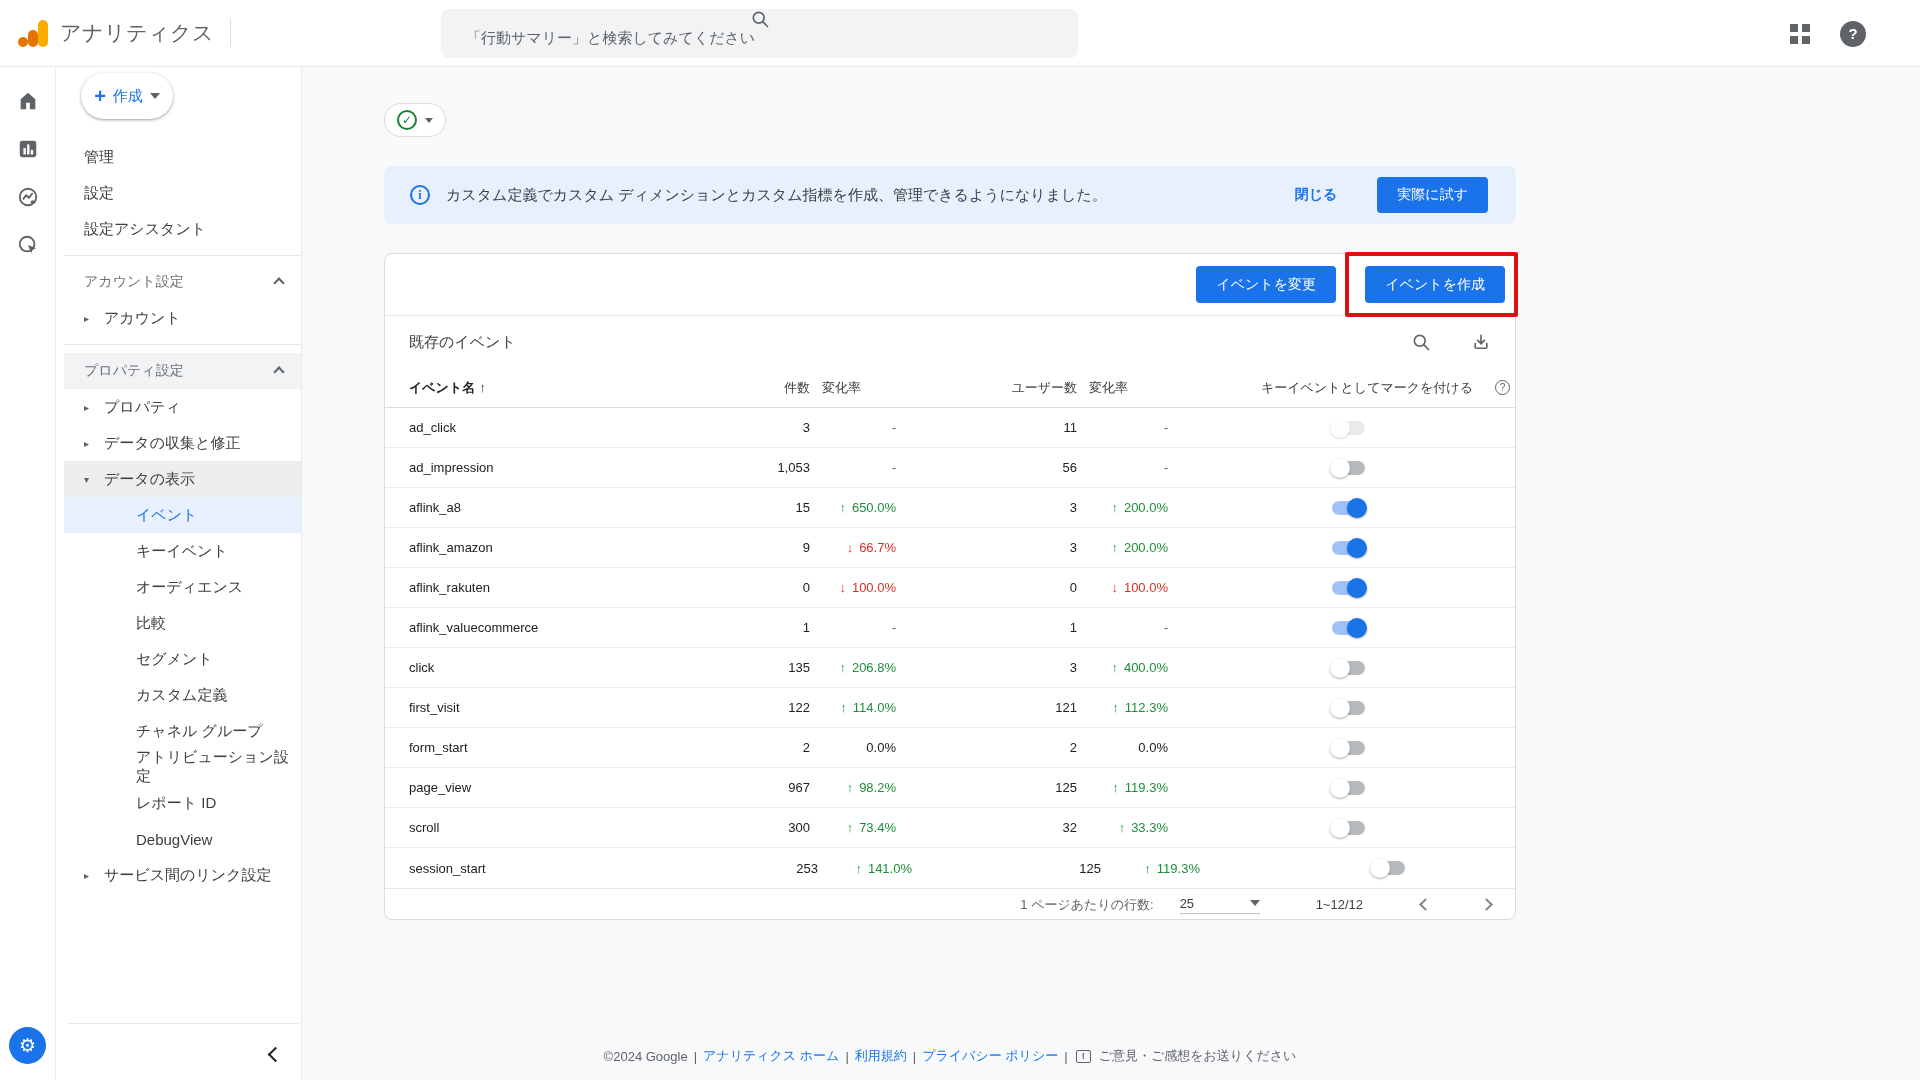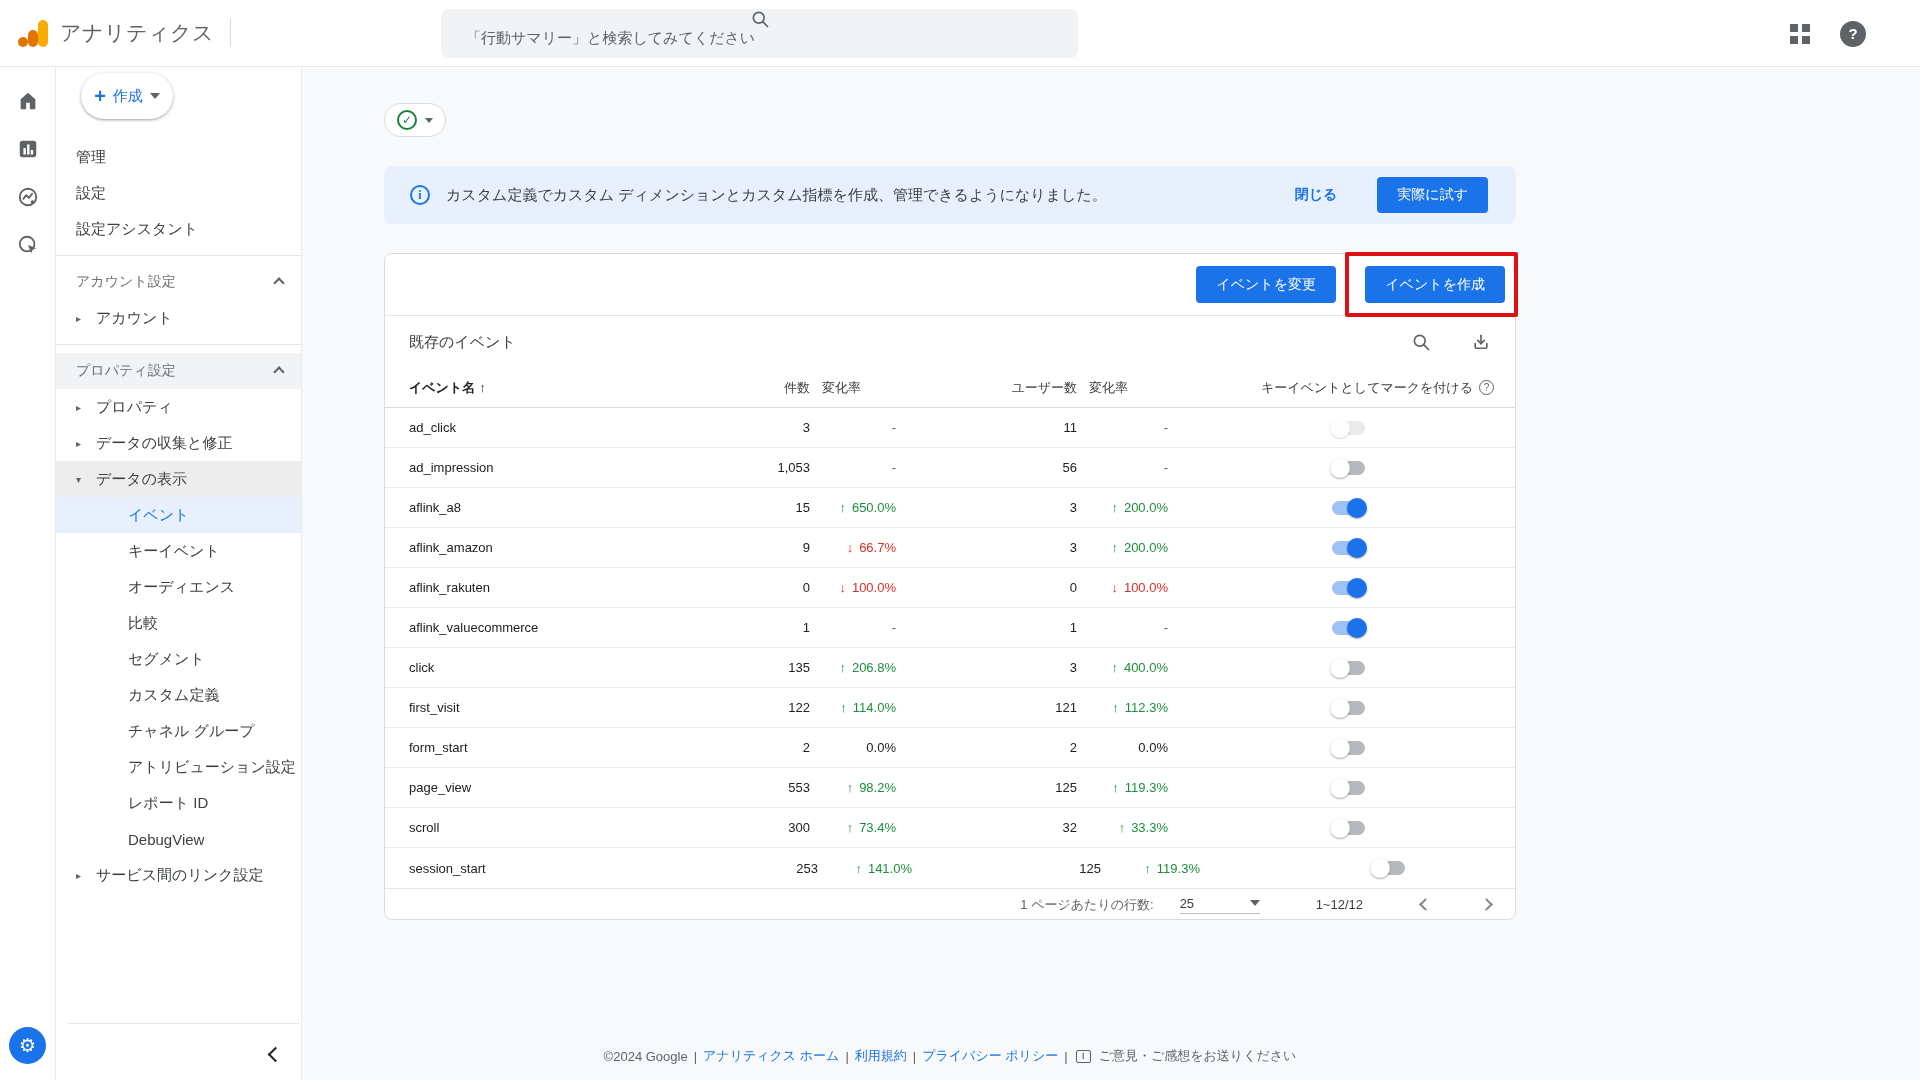--- a/index.html
+++ b/index.html
@@ -44,21 +44,21 @@
   
   .sidebar{ position:absolute; left:56px; top:67px; width:246px; height:1013px; background:#fff;
     border-right:1px solid #e8eaed; z-index:10; }
   .create-btn{ position:absolute; left:25px; top:6px; width:92px; height:46px; border-radius:24px;
     background:#fff; box-shadow:0 1px 2px rgba(60,64,67,.3),0 1px 3px 1px rgba(60,64,67,.15);
     display:flex; align-items:center; justify-content:center; gap:7px; cursor:pointer; }
   .create-btn .plus{ color:var(--accent-blue); font-size:20px; font-weight:bold; line-height:1; }
   .create-btn .lbl{ color:var(--accent-blue); font-size:15px; }
   .caret-down{ width:0; height:0; border-left:5px solid transparent; border-right:5px solid transparent;
     border-top:6px solid #5f6368; display:inline-block; }
-  .nav{ position:absolute; top:72px; left:0; right:0; }
+  .nav{ position:absolute; top:72px; left:8px; right:0; }
   .sb-item{ height:36px; display:flex; align-items:center; font-size:15px; color:#3c4043;
     cursor:pointer; position:relative; padding-left:20px; }
   .sb-item .tri{ color:#5f6368; font-size:10px; width:20px; flex:0 0 20px; }
   .sb-item.child{ padding-left:72px; }
   .sb-item.selected{ background:#e8f0fe; color:var(--accent-blue); }
   .sb-item.shaded{ background:#ededee; }
   .sb-section{ height:36px; display:flex; align-items:center; font-size:14px; color:#6b7075;
     padding-left:20px; position:relative; cursor:pointer; }
   .sb-section.shaded{ background:#f1f3f4; }
   .chev-up{ position:absolute; right:18px; top:15px; width:8px; height:8px;
@@ -97,21 +97,21 @@
   .table-title{ font-size:15px; color:#3c4043; }
   .title-icons{ margin-left:auto; display:flex; align-items:center; gap:40px; }
   .icon-btn{ cursor:pointer; display:flex; align-items:center; justify-content:center; }
   .thead,.trow{ display:grid; grid-template-columns:306px 95px 86px 181px 91px 1fr;
     padding-left:24px; align-items:center; }
   .thead{ height:40px; border-bottom:1px solid #dadce0; font-size:13px; color:#3c4043; }
   .thead .h-name{ font-weight:bold; color:#202124; display:flex; align-items:center; gap:4px; }
   .sort-arrow{ font-size:13px; color:#202124; }
   .h-right{ text-align:right; }
   .h-left-pad{ padding-left:12px; }
-  .h-key{ padding-left:93px; display:flex; align-items:center; gap:6px; }
+  .h-key{ padding-left:93px; display:flex; align-items:center; gap:22px; }
   .q-circle{ width:15px; height:15px; border-radius:50%; border:1.5px solid #5f6368; color:#5f6368;
     font-size:10px; display:inline-flex; align-items:center; justify-content:center; }
   .trow{ height:40px; border-bottom:1px solid #ebedef; font-size:13px; }
   .trow:last-child{ border-bottom:none;gap:8px; }
   .c.name{ color:#202124; }
   .c.num{ text-align:right; color:#202124; }
   .c.chg{ display:flex; justify-content:flex-end; align-items:center; gap:6px; }
   .chg .arrow{ font-weight:bold; font-size:13px; }
   .up{ color:var(--positive-green); }
   .down{ color:var(--negative-red); }
@@ -510,21 +510,21 @@
           </div>
     <div class="c key">
       <div class="toggle t-off">
         <div class="track"></div>
               <div class="thumb"></div>
       </div>
     </div>
   </div>
         <div class="trow">
     <div class="c name">page_view</div>
-    <div class="c num">553</div>
+    <div class="c num">967</div>
     <div class="c chg">
             <span class="arrow up">↑</span>
             <span class="up">98.2%</span>
           </div>
     <div class="c num">125</div>
     <div class="c chg">
             <span class="arrow up">↑</span>
             <span class="up">119.3%</span>
           </div>
     <div class="c key">

